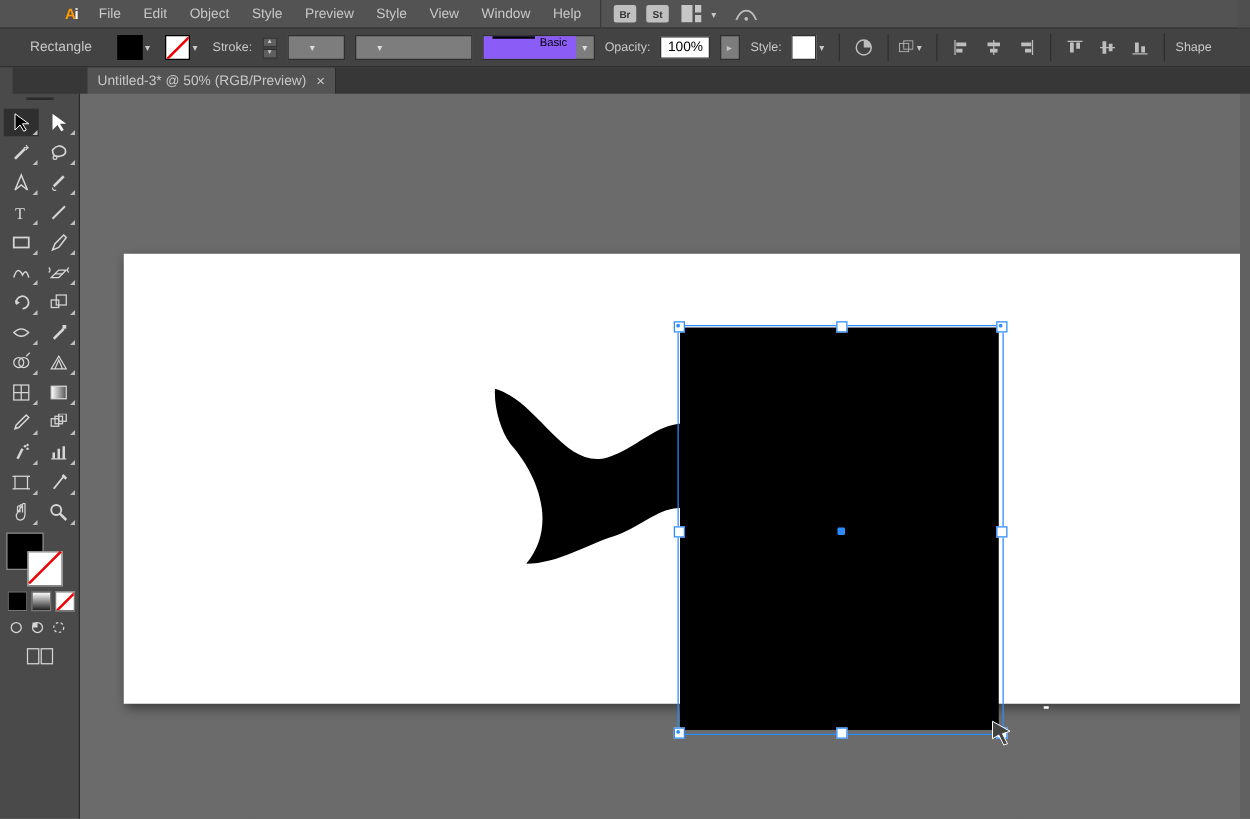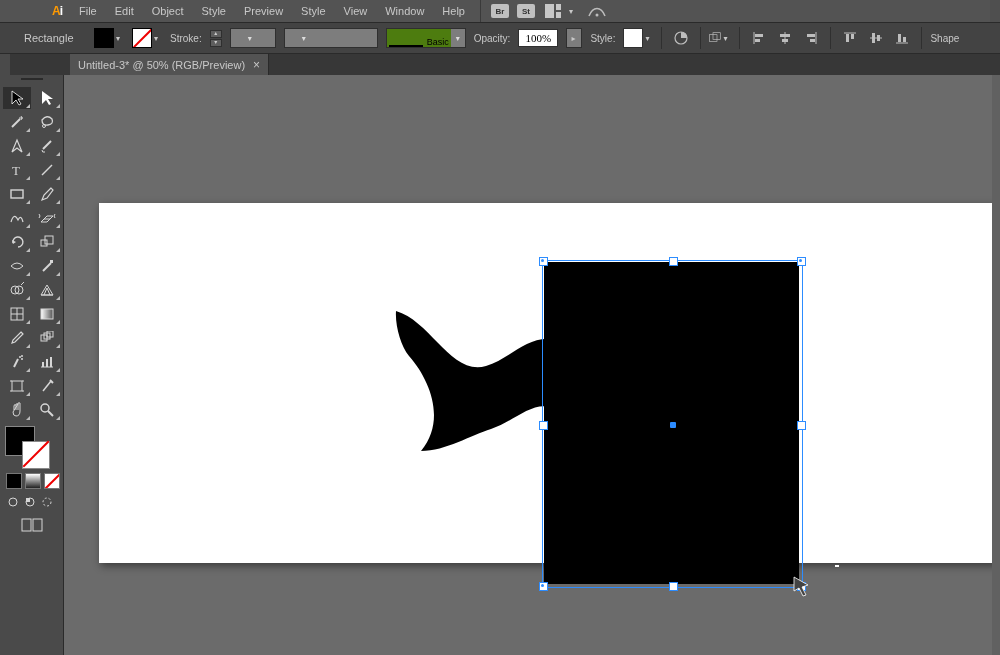--- a/index.html
+++ b/index.html
@@ -58,23 +58,23 @@
   .swatch-wrap{display:flex;align-items:center;}
   .mini-arrow{font-size:8px;color:var(--gray-muted);margin:0 4px 0 2px;}
   .ctl-label{font-size:10px;color:var(--gray-muted);}
   .stepper{display:flex;flex-direction:column;gap:1px;}
   .stepper .step{width:10px;height:6px;background:#5e5e5e;border:1px solid #2f2f2f;line-height:4px;font-size:6px;text-align:center;color:#ccc;}
   .dropdown{height:18px;background:var(--gray-drop);display:flex;align-items:center;border:1px solid #2f2f2f;}
   .dropdown .dd-body{padding:0 6px;color:#d8d8d8;}
   .dropdown .dd-arrow{width:14px;text-align:center;font-size:8px;color:#ddd;}
   .dd-wide{width:44px;}
   .dd-empty{width:92px;}
-  .brush-preview{width:64px;height:18px;background:#4d7c0f;display:flex;align-items:flex-end;justify-content:center;color:#000;font-size:9px;}
+  .brush-preview{width:74px;height:18px;background:#8b5cf6;display:flex;align-items:flex-start;justify-content:center;color:#000;font-size:9px;}
   .brush-preview .line{flex:0 0 34px;height:2px;background:#000;margin-right:4px;}
-  .opacity-field{width:38px;height:16px;background:#fff;color:#000;text-align:center;border:1px solid #2f2f2f;font-size:11px;line-height:16px;font-family:Liberation Serif, serif;}
+  .opacity-field{width:38px;height:16px;background:#fff;color:#000;text-align:center;border:1px solid #2f2f2f;font-size:11px;line-height:16px;}
   .style-swatch{width:18px;height:18px;background:#fff;border:1px solid #2f2f2f;}
   .vr{width:1px;height:22px;background:#2f2f2f;}
   .ctl-icon-btn{width:22px;height:22px;display:flex;align-items:center;justify-content:center;border-radius:2px;}
   .ctl-icon-btn svg{display:block;}
   .align-cluster{display:flex;gap:4px;}
 
   
   .tabrow{
     height:22px;background:#373737;display:flex;align-items:flex-end;padding-left:70px;
     border-bottom:1px solid var(--gray-border);

